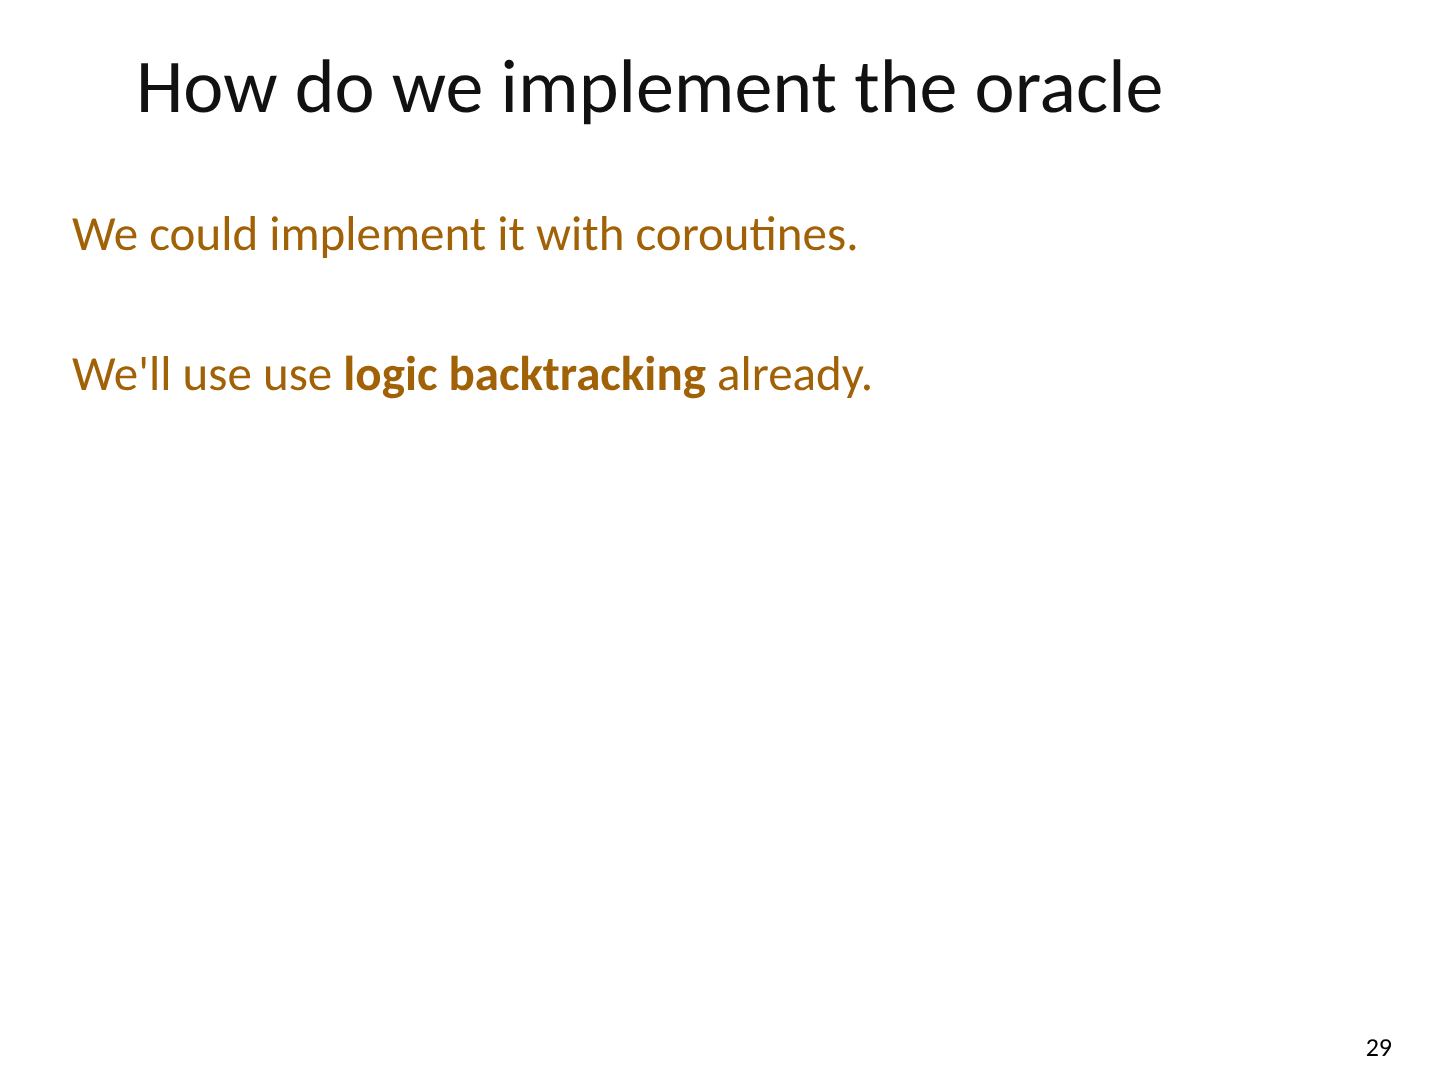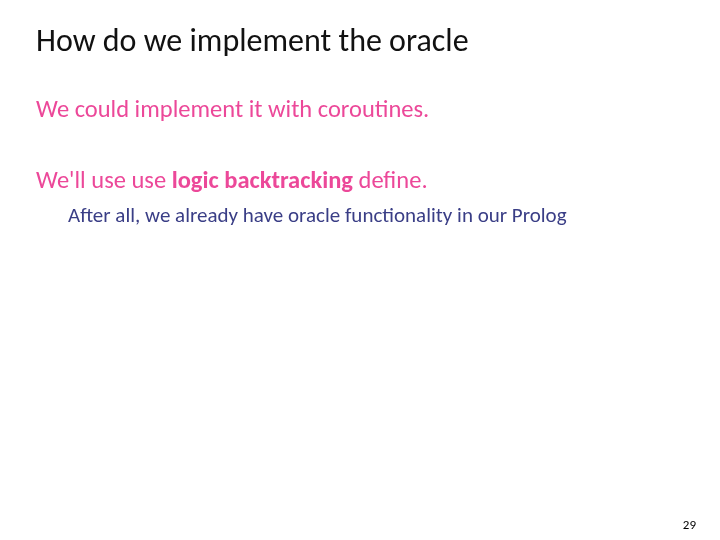--- a/index.html
+++ b/index.html
@@ -13,31 +13,32 @@
     overflow: hidden;
   }
   .slide {
     position: relative;
     width: 720px;
     height: 540px;
     box-sizing: border-box;
     padding: 22px 36px 0 36px;
   }
   .title {
-    font-size: 32px;
+    font-size: 38px;
     line-height: 1.2;
     margin-bottom: 34px;
     color: #111;
     font-weight: 400;
+    margin-left: 32px;
   }
   .para {
     font-size: 24.5px;
     line-height: 1.25;
     margin-bottom: 6px;
-    color: #ec4899;
+    color: #a16207;
     font-weight: 400;
   }
   .para .bold {
     font-weight: 700;
   }
   .sub {
     font-size: 21px;
     line-height: 1.3;
     color: #3a3e86;
     margin-left: 32px;
@@ -58,20 +59,19 @@
 <body>
 
 <div class="slide">
 
   <div class="title">How do we implement the oracle</div>
 
   <div class="para">We could implement it with coroutines.</div>
   <div class="gap"></div>
 
   <div class="para">
-    <span>We'll use use </span><span class="bold">logic backtracking</span><span> define.</span>
+    <span>We'll use use </span><span class="bold">logic backtracking</span><span> already.</span>
   </div>
-  <div class="sub">After all, we already have oracle functionality in our Prolog</div>
 
 
   <div class="page-number">29</div>
 
 </div>
 
 </body></html>

